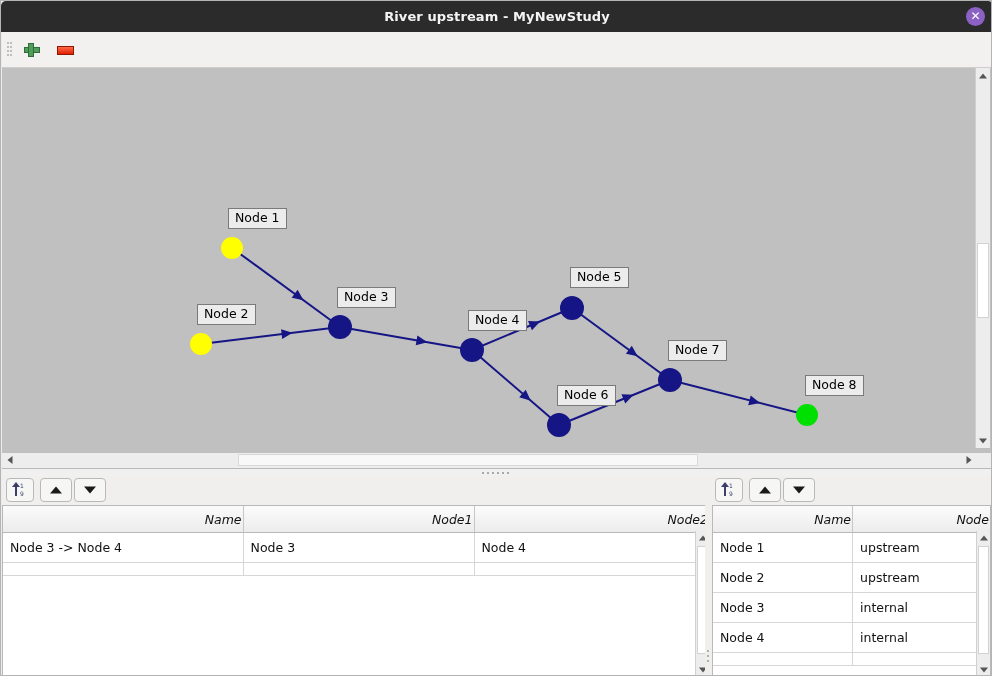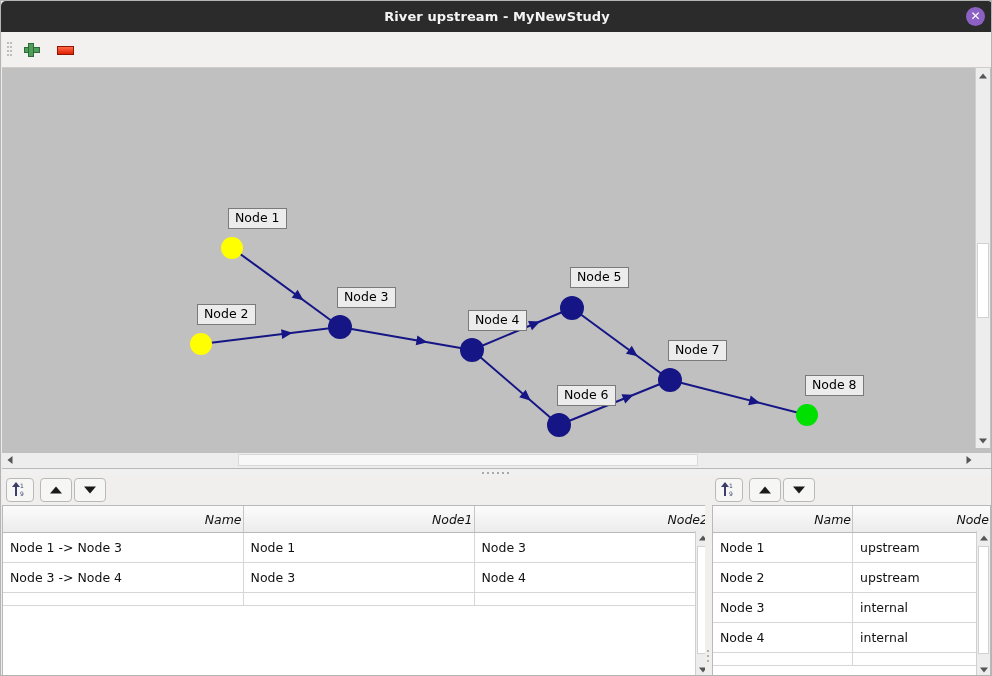--- a/index.html
+++ b/index.html
@@ -519,25 +519,20 @@
           </colgroup>
         <thead>
             <tr id="reaches-head">
               <th>Name</th>
               <th>Node1</th>
               <th>Node2</th>
             </tr>
           </thead>
         <tbody id="reaches-body">
             <tr>
-              <td>Node 1 -&gt; Node 3</td>
-              <td>Node 1</td>
-              <td>Node 3</td>
-            </tr>
-            <tr>
               <td>Node 3 -&gt; Node 4</td>
               <td>Node 3</td>
               <td>Node 4</td>
             </tr>
             <tr class="blank">
               <td></td>
               <td></td>
               <td></td>
             </tr>
           </tbody>

